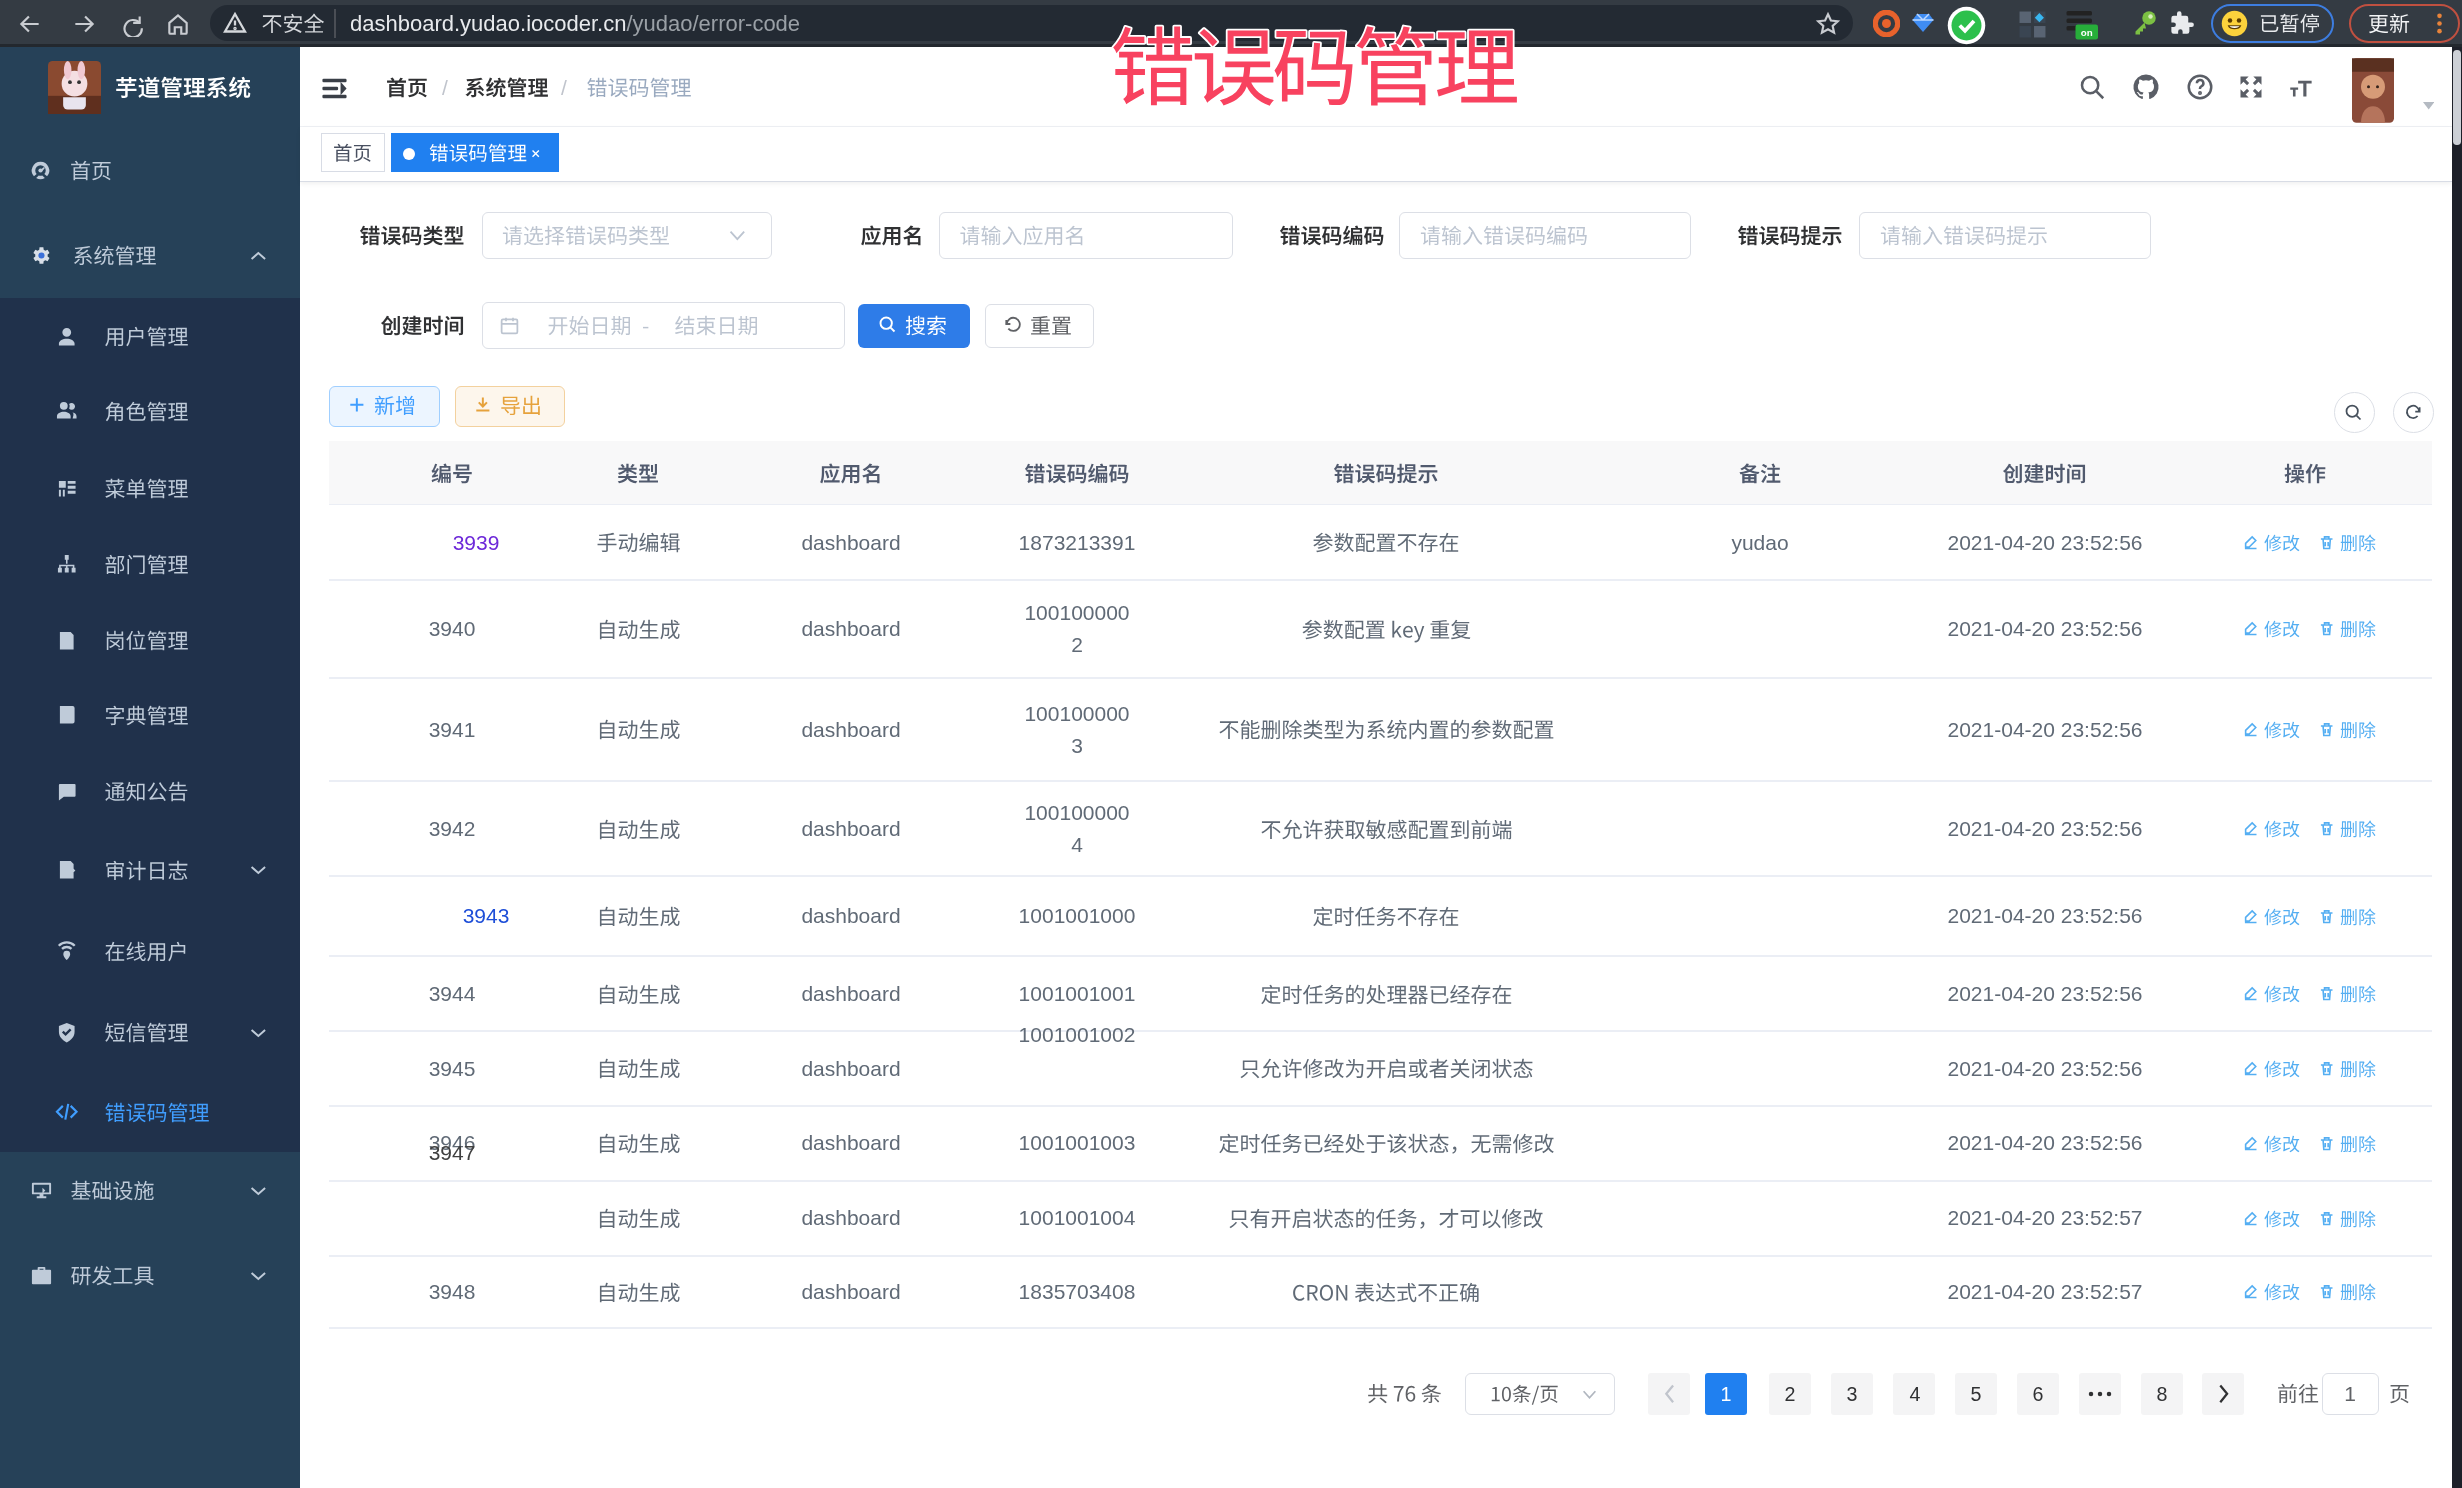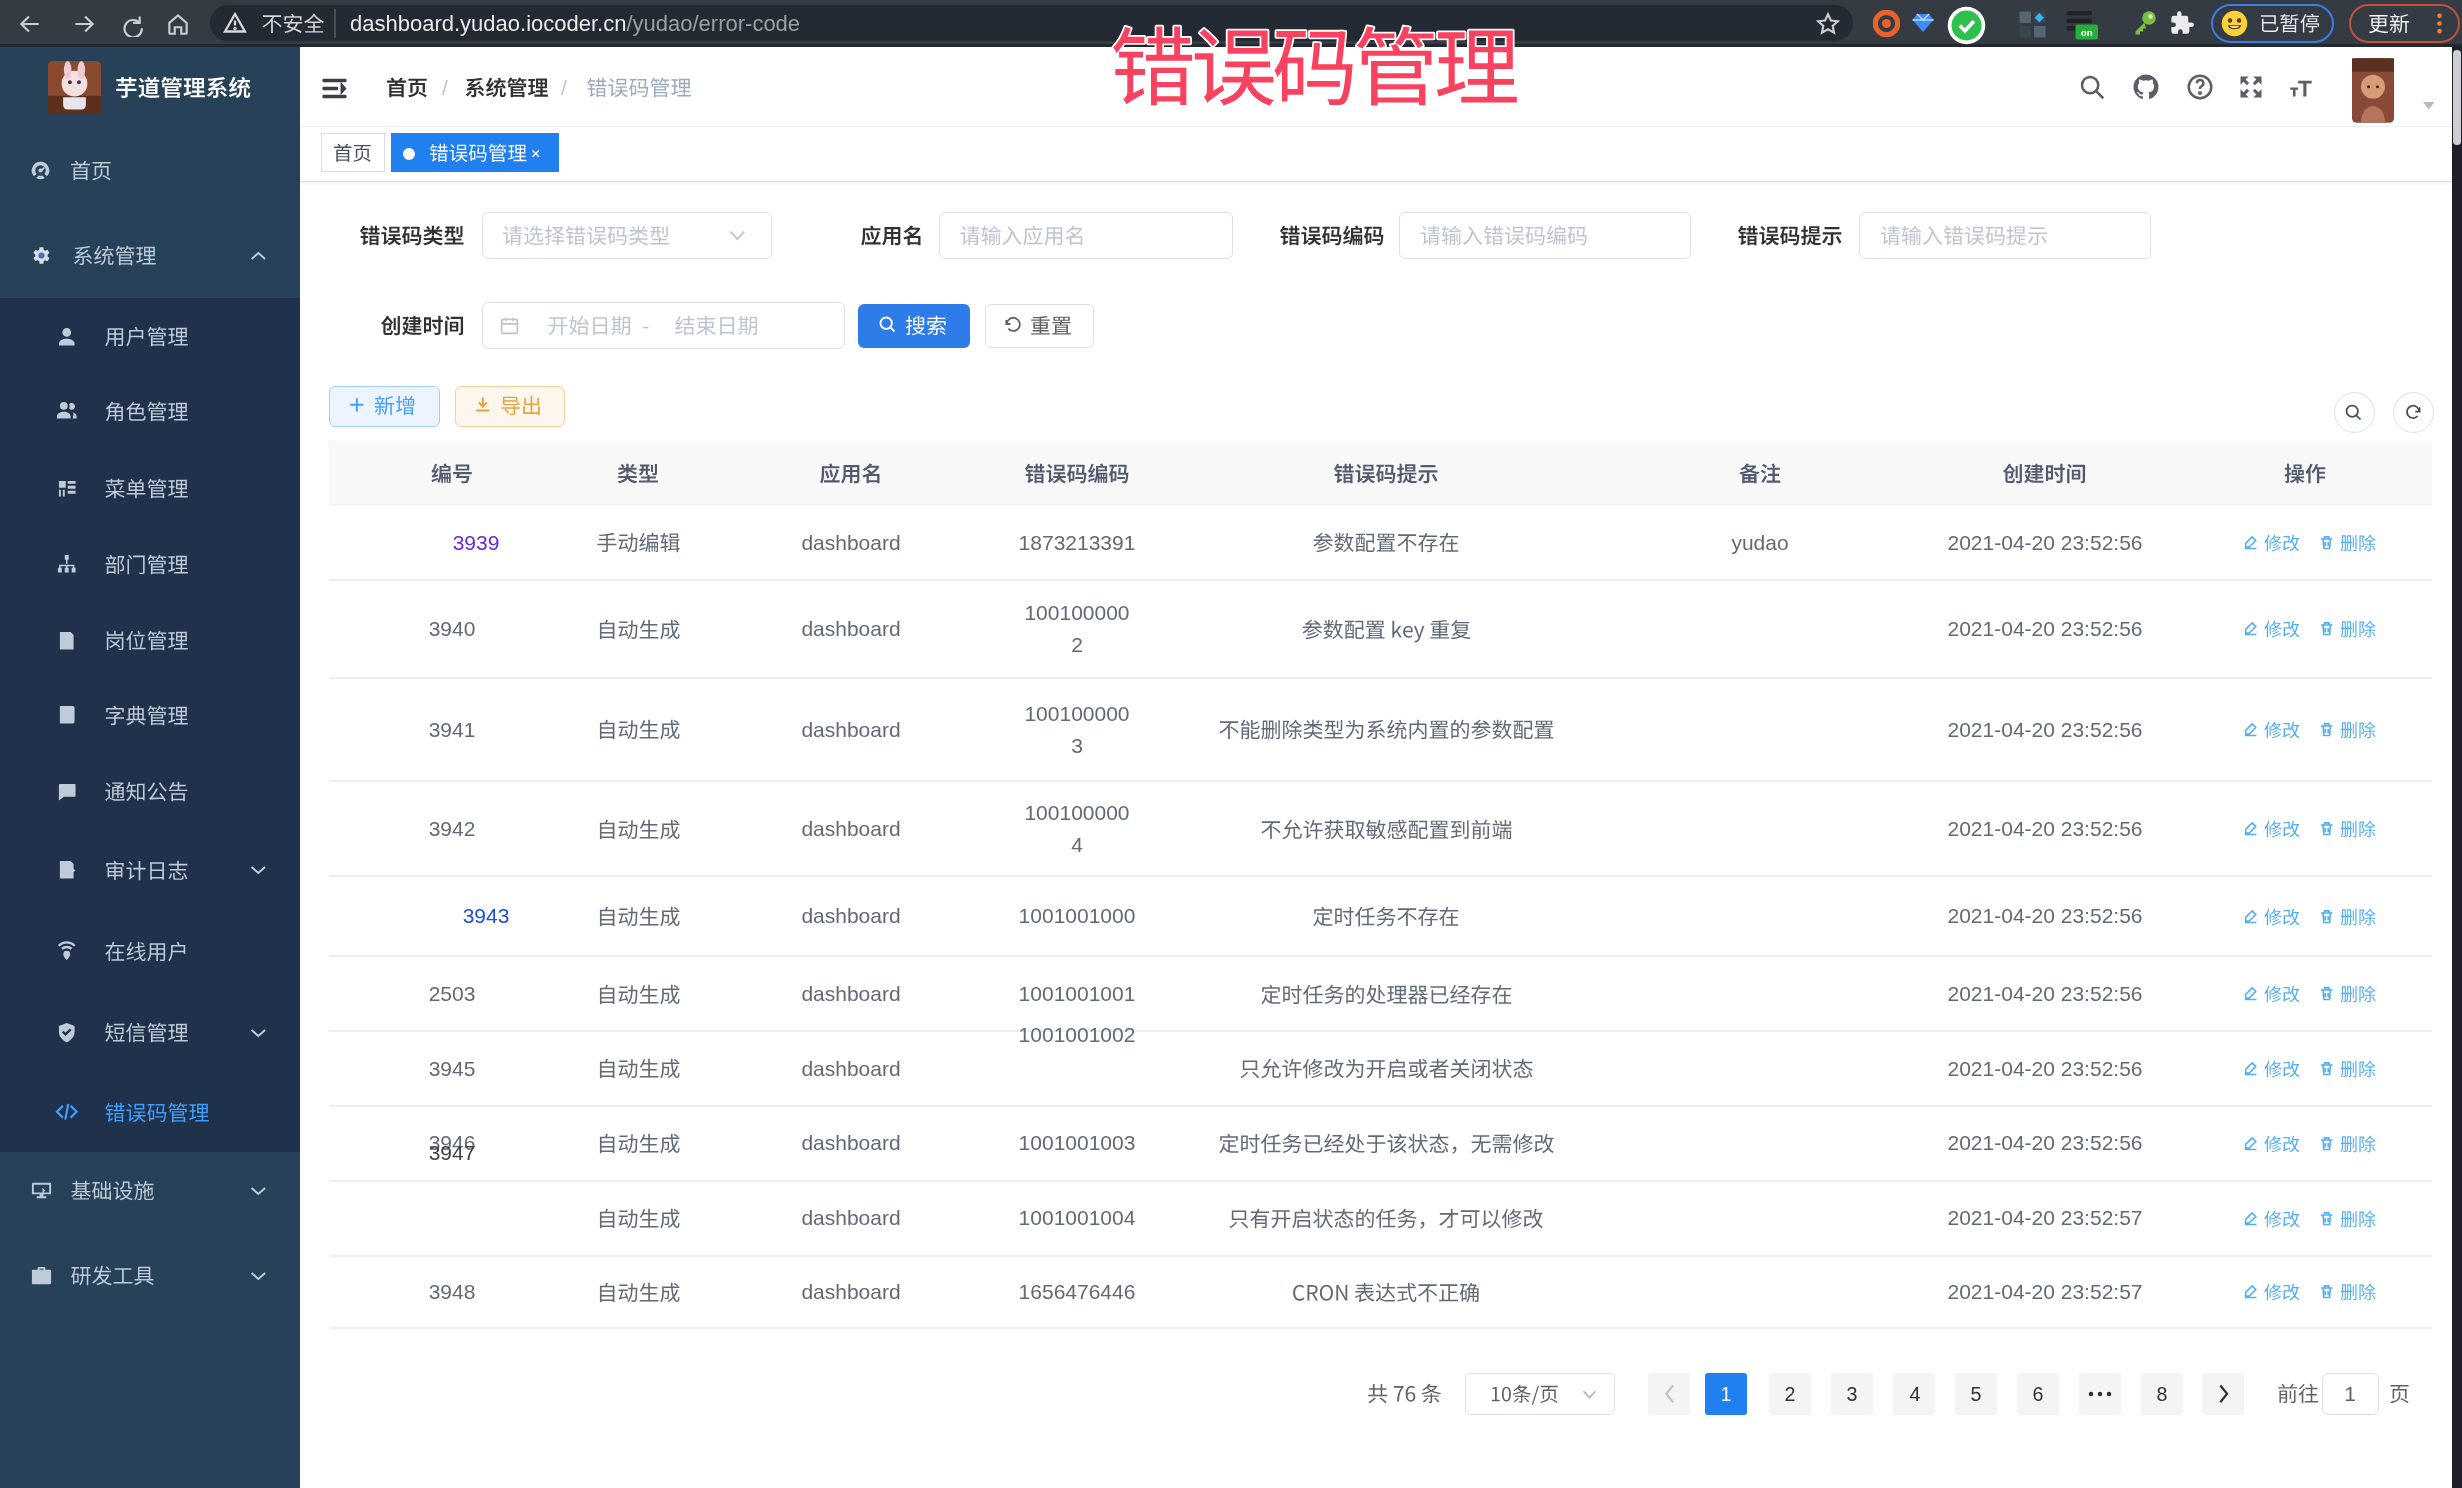--- a/index.html
+++ b/index.html
@@ -881,21 +881,21 @@
     <use href="#g110" x="1000"></use>
   </svg>
 <svg class="abs" style="left:2318px;top:908px" width="17.4" height="17.4" viewBox="0 0 24 24" fill="none" stroke="#54aef2" stroke-width="2.2">
     <path d="M4 7h16M9 7V4h6v3M7 7l1 13h8l1-13M10 11v6M14 11v6"></path>
   </svg>
 <svg style="position:absolute;left:2340px;top:908px;overflow:visible;" width="36" height="18" viewBox="0 -880 2000 1000" fill="#54aef2">
     <use href="#g111" x="0"></use>
     <use href="#g112" x="1000"></use>
   </svg>
 <div class="abs" style="left:329px;top:1030px;width:2103px;height:1.5px;background:#ebeef5"></div>
-<div style="position:absolute;left:452px;top:979px;transform:translateX(-50%);font:normal 21px 'Liberation Sans', sans-serif;color:#606a76;letter-spacing:normal;white-space:nowrap;line-height:30px;">2503</div>
+<div style="position:absolute;left:452px;top:979px;transform:translateX(-50%);font:normal 21px 'Liberation Sans', sans-serif;color:#606a76;letter-spacing:normal;white-space:nowrap;line-height:30px;">3944</div>
 <svg style="position:absolute;left:596px;top:984px;overflow:visible;" width="85" height="21" viewBox="0 -880 4000 1000" fill="#606a76">
     <use href="#g113" x="0"></use>
     <use href="#g103" x="1000"></use>
     <use href="#g114" x="2000"></use>
     <use href="#g115" x="3000"></use>
   </svg>
 <div style="position:absolute;left:1077px;top:979px;transform:translateX(-50%);font:normal 21px 'Liberation Sans', sans-serif;color:#606a76;letter-spacing:normal;white-space:nowrap;line-height:30px;">1001001001</div>
 <div style="position:absolute;left:851px;top:979px;transform:translateX(-50%);font:normal 21px 'Liberation Sans', sans-serif;color:#606a76;letter-spacing:normal;white-space:nowrap;line-height:30px;">dashboard</div>
 <svg style="position:absolute;left:1259px;top:984px;overflow:visible;" width="255" height="21" viewBox="0 -880 12000 1000" fill="#606a76">
     <use href="#g133" x="0"></use>
@@ -1053,21 +1053,21 @@
     <use href="#g112" x="1000"></use>
   </svg>
 <div class="abs" style="left:329px;top:1327px;width:2103px;height:1.5px;background:#ebeef5"></div>
 <div style="position:absolute;left:452px;top:1277px;transform:translateX(-50%);font:normal 21px 'Liberation Sans', sans-serif;color:#606a76;letter-spacing:normal;white-space:nowrap;line-height:30px;">3948</div>
 <svg style="position:absolute;left:596px;top:1282px;overflow:visible;" width="85" height="21" viewBox="0 -880 4000 1000" fill="#606a76">
     <use href="#g113" x="0"></use>
     <use href="#g103" x="1000"></use>
     <use href="#g114" x="2000"></use>
     <use href="#g115" x="3000"></use>
   </svg>
-<div style="position:absolute;left:1077px;top:1277px;transform:translateX(-50%);font:normal 21px 'Liberation Sans', sans-serif;color:#606a76;letter-spacing:normal;white-space:nowrap;line-height:30px;">1656476446</div>
+<div style="position:absolute;left:1077px;top:1277px;transform:translateX(-50%);font:normal 21px 'Liberation Sans', sans-serif;color:#606a76;letter-spacing:normal;white-space:nowrap;line-height:30px;">1835703408</div>
 <div style="position:absolute;left:851px;top:1277px;transform:translateX(-50%);font:normal 21px 'Liberation Sans', sans-serif;color:#606a76;letter-spacing:normal;white-space:nowrap;line-height:30px;">dashboard</div>
 <svg style="position:absolute;left:1291px;top:1282px;overflow:visible;" width="190" height="21" viewBox="0 -880 8962 1000" fill="#606a76">
     <use href="#g157" x="0"></use>
     <use href="#g158" x="638"></use>
     <use href="#g159" x="1273"></use>
     <use href="#g160" x="2015"></use>
     <use href="#g161" x="2962"></use>
     <use href="#g162" x="3962"></use>
     <use href="#g163" x="4962"></use>
     <use href="#g0" x="5962"></use>

